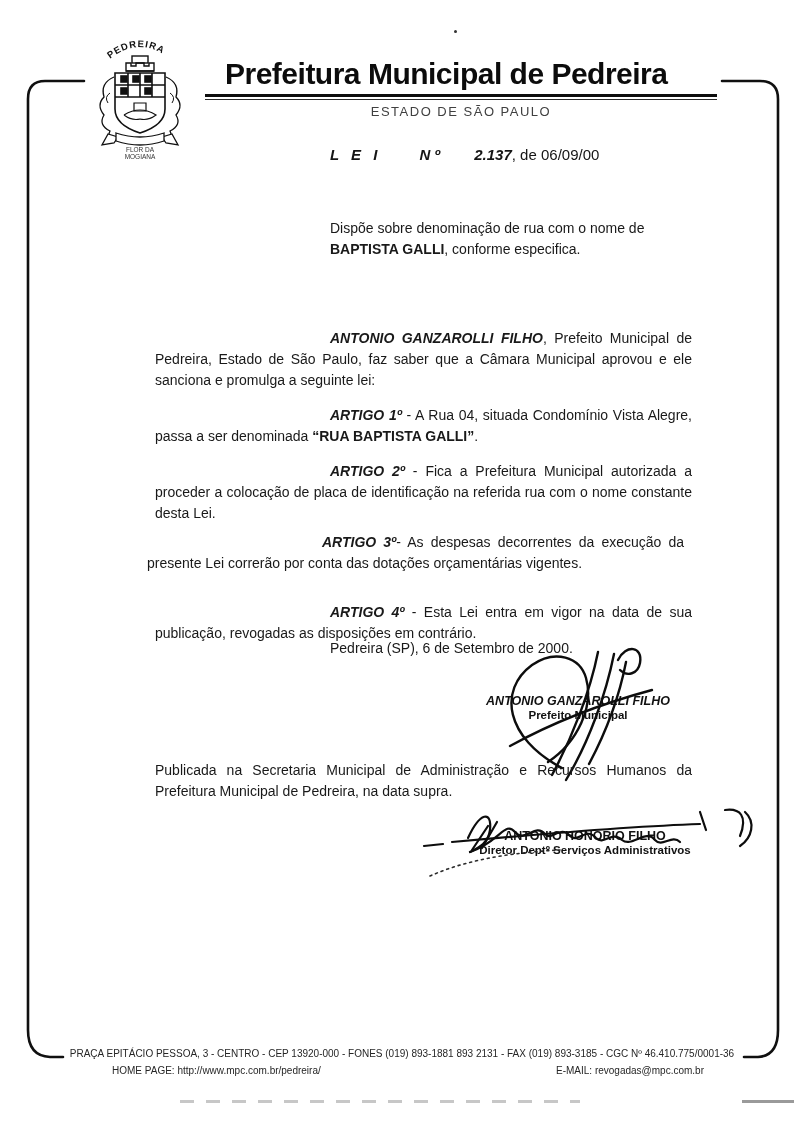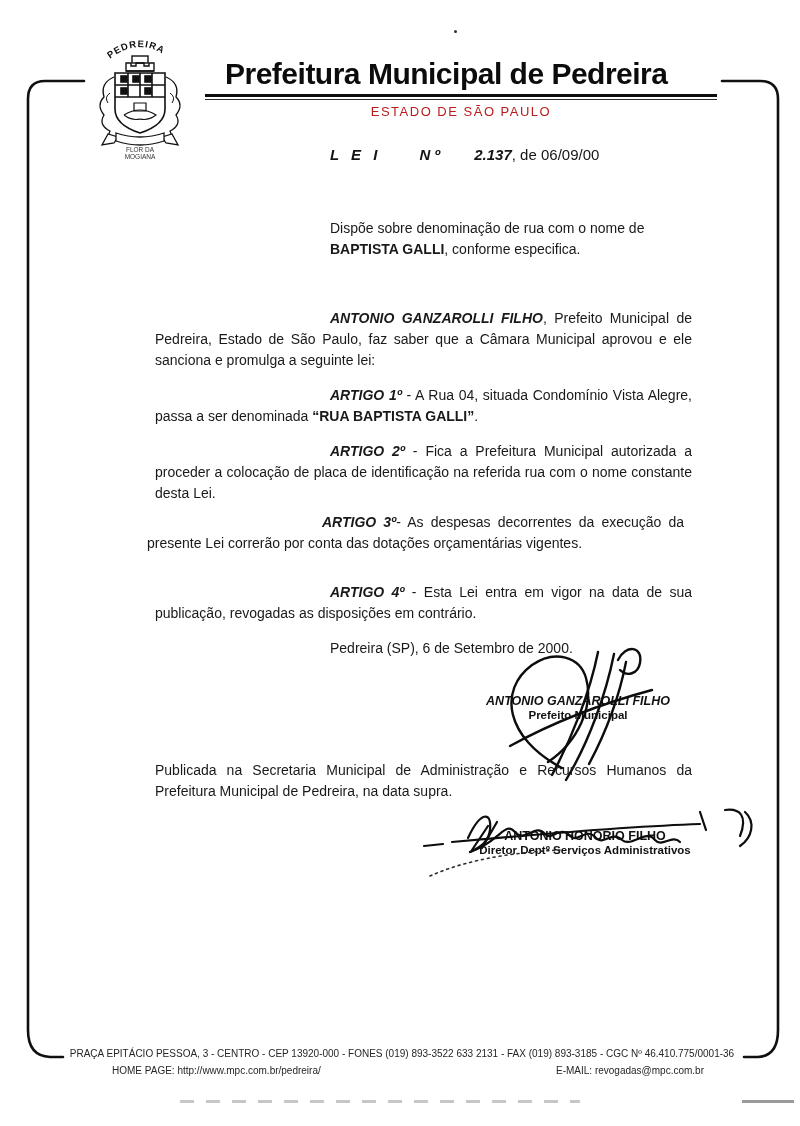--- a/index.html
+++ b/index.html
@@ -11,35 +11,35 @@
     color:#1a1a1a;
     overflow:hidden;
   }
   .abs{position:absolute;}
   .body-par{
     font-size:14px;
     line-height:21px;
     text-align:justify;
     color:#191919;
   }
-  .indent{text-indent:175px;}
+  .indent{text-indent:175px;margin-top:20px;}
   .bi{font-weight:bold;font-style:italic;}
   .b{font-weight:bold;}
   .title{
     font-size:30px;
     font-weight:bold;
     letter-spacing:-0.5px;
     color:#0c0c0c;
     white-space:nowrap;
     margin-left:20px;
   }
   .subtitle{
     font-size:13px;
     letter-spacing:1.5px;
-    color:#b91c1c;
+    color:#404040;
     text-align:center;
   }
   .lei-line{font-size:15px;color:#151515;white-space:nowrap;}
   .lei-line .gap1{margin-right:34px;}
   .lei-line .gap2{margin-right:30px;}
   .sig-name{
     font-size:12.5px;font-weight:bold;font-style:italic;
     text-align:center;color:#111;white-space:nowrap;
   }
   .sig-role{
@@ -173,21 +173,21 @@
       <path d="M 55 67 C 85 57 90 35 100 47 C 110 59 120 37 130 49 C 137 57 145 39 155 51 C 163 59 171 41 181 53 C 189 61 197 45 207 55 C 217 63 231 43 240 55 C 247 63 257 49 265 57"></path>
       <path d="M 285 27 L 291 45"></path>
       <path d="M 310 25 C 325 23 333 31 325 51"></path>
       <path d="M 37 57 C 125 49 225 41 285 39"></path>
       <path d="M 9 61 L 28 59"></path>
       <path d="M 330 27 C 341 37 337 53 325 61"></path>
     </g>
     <path d="M 15 91 C 55 73 105 67 145 65" fill="none" stroke="#2a2a2a" stroke-width="1.6" stroke-dasharray="2 4" stroke-linecap="round"></path>
   </svg>
 
-  <div class="abs footer-line" style="left:66px;top:1048px;width:672px;text-align:center;background:#fff;">PRAÇA EPITÁCIO PESSOA, 3 - CENTRO - CEP 13920-000 - FONES (019) 893-3522   633 2131 - FAX (019) 893-3185 - CGC Nº 46.410.775/0001-36</div>
+  <div class="abs footer-line" style="left:66px;top:1048px;width:672px;text-align:center;background:#fff;">PRAÇA EPITÁCIO PESSOA, 3 - CENTRO - CEP 13920-000 - FONES (019) 893-1881   893 2131 - FAX (019) 893-3185 - CGC Nº 46.410.775/0001-36</div>
   <div class="abs footer-line" style="left:112px;top:1065px;">HOME PAGE: http://www.mpc.com.br/pedreira/</div>
   <div class="abs footer-line" style="left:556px;top:1065px;">E-MAIL: revogadas@mpc.com.br</div>
 
   <div class="abs" style="left:454px;top:30px;width:3px;height:3px;background:#333;border-radius:50%;"></div>
   <div class="abs artifact-dashes" style="left:180px;top:1100px;width:400px;"></div>
   <div class="abs" style="left:742px;top:1100px;width:52px;height:3px;background:#9a9a9a;"></div>
 
 </div>
 
 </body></html>

